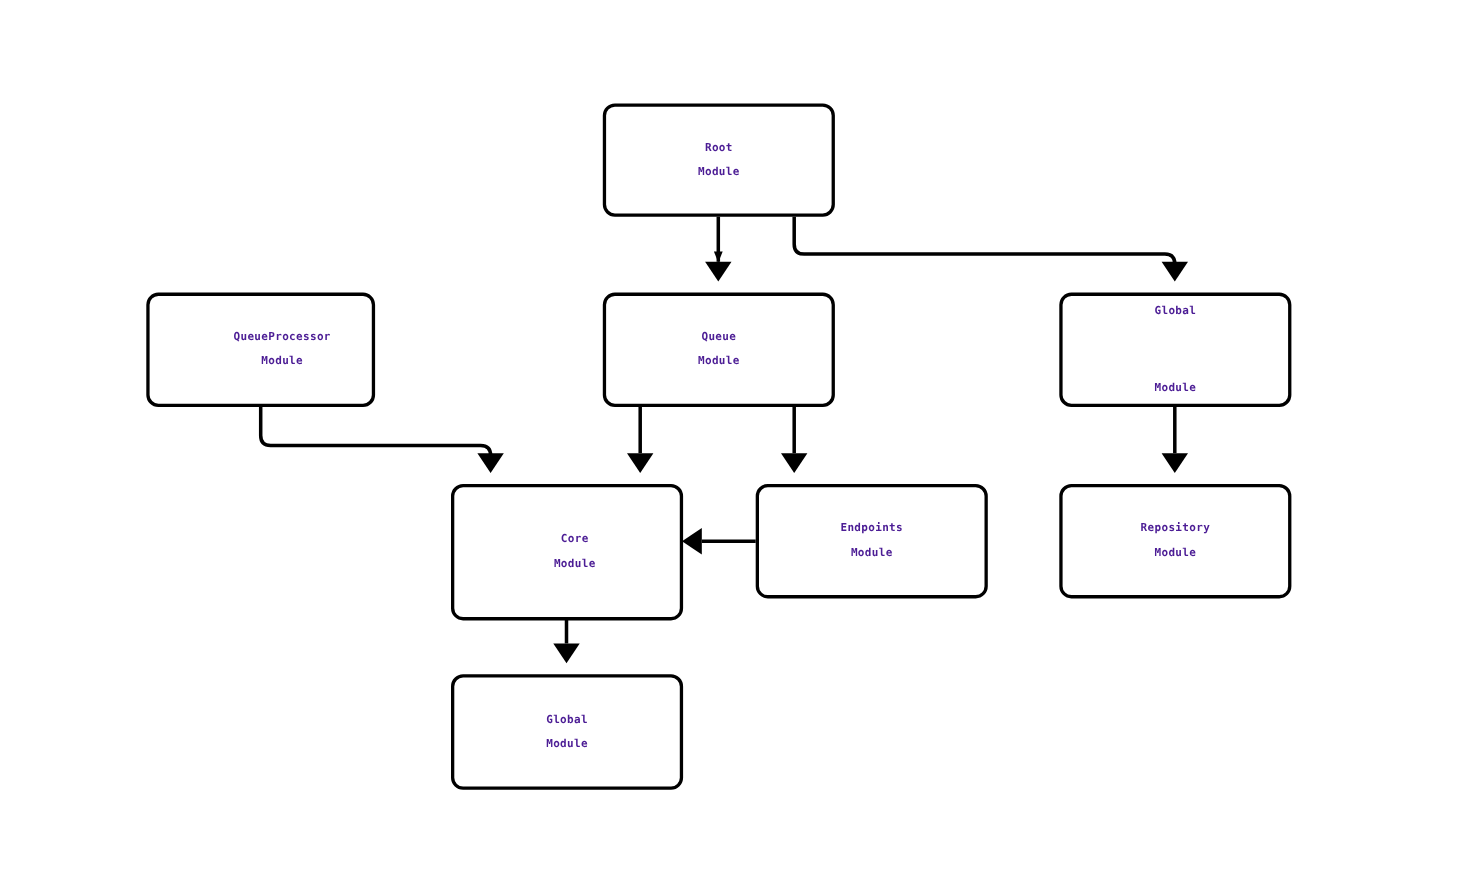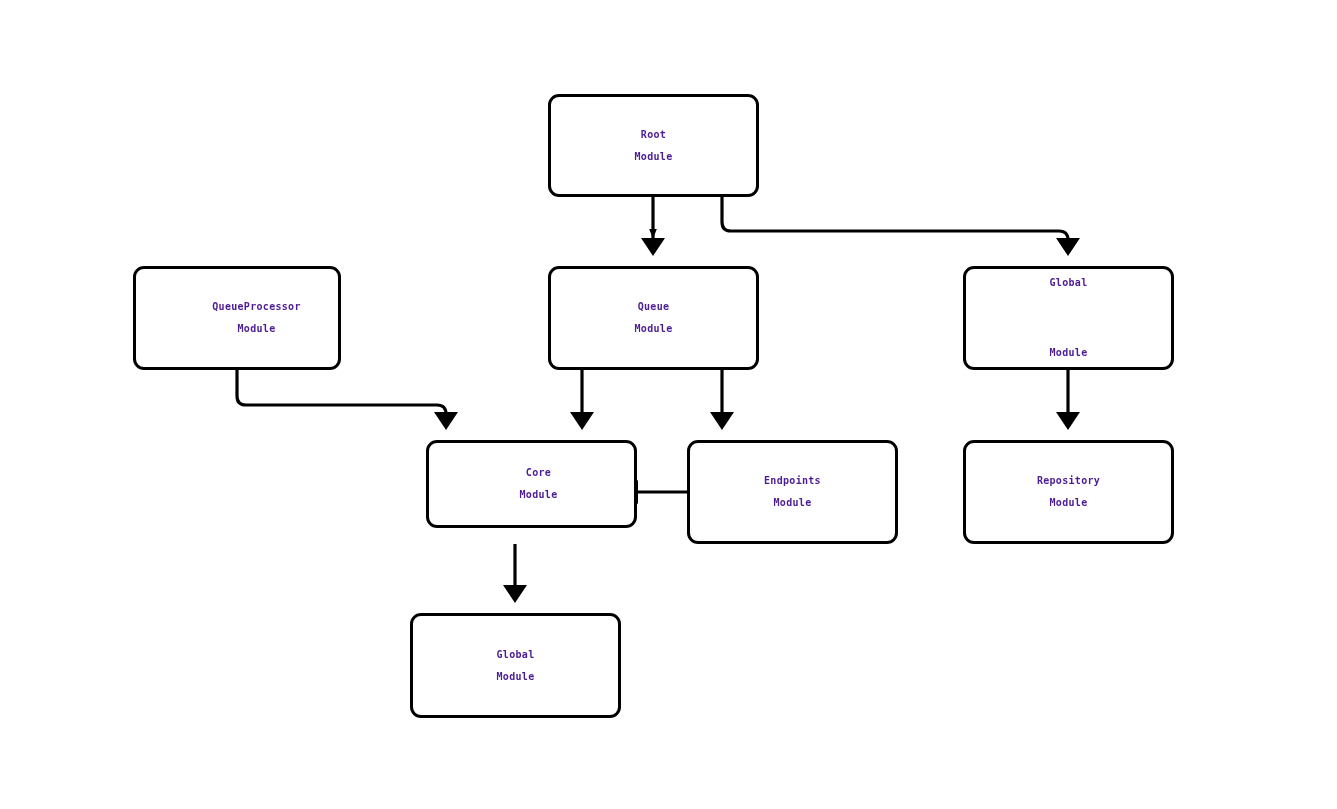--- a/index.html
+++ b/index.html
@@ -117,21 +117,21 @@
   <div class="node" style="left:548px; top:266px; width:211px; height:104px;">
     <div class="node-label">Queue</div>
     <div class="node-label">Module</div>
   </div>
 
   <div class="node" style="left:963px; top:266px; width:211px; height:104px;gap:48px;">
     <div class="node-label">Global</div>
     <div class="node-label">Module</div>
   </div>
 
-  <div class="node" style="left:426px; top:440px; width:211px; height:88px;padding-left:14px;">
+  <div class="node" style="left:410px; top:440px; width:211px; height:124px;padding-left:14px;">
     <div class="node-label">Core</div>
     <div class="node-label">Module</div>
   </div>
 
   <div class="node" style="left:687px; top:440px; width:211px; height:104px;border-radius:11px;">
     <div class="node-label">Endpoints</div>
     <div class="node-label">Module</div>
   </div>
 
   <div class="node" style="left:963px; top:440px; width:211px; height:104px;">

